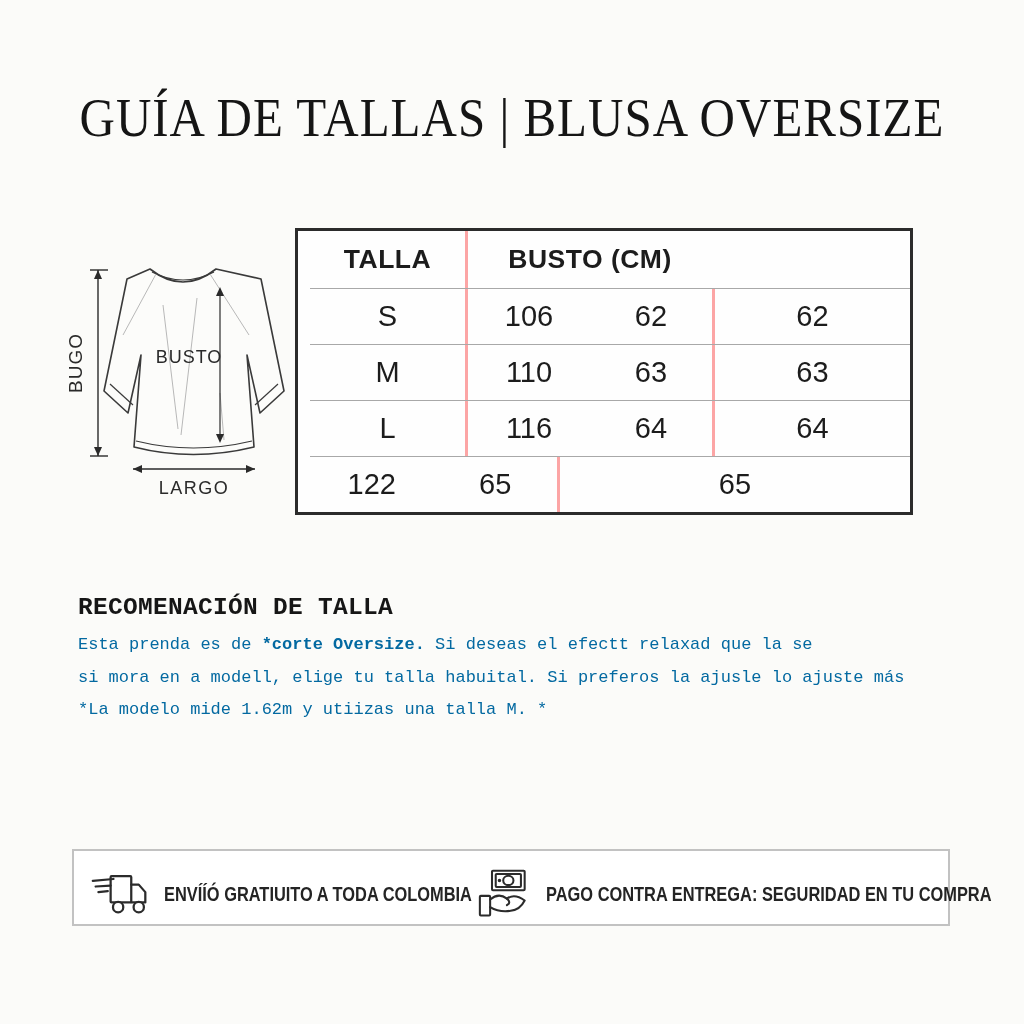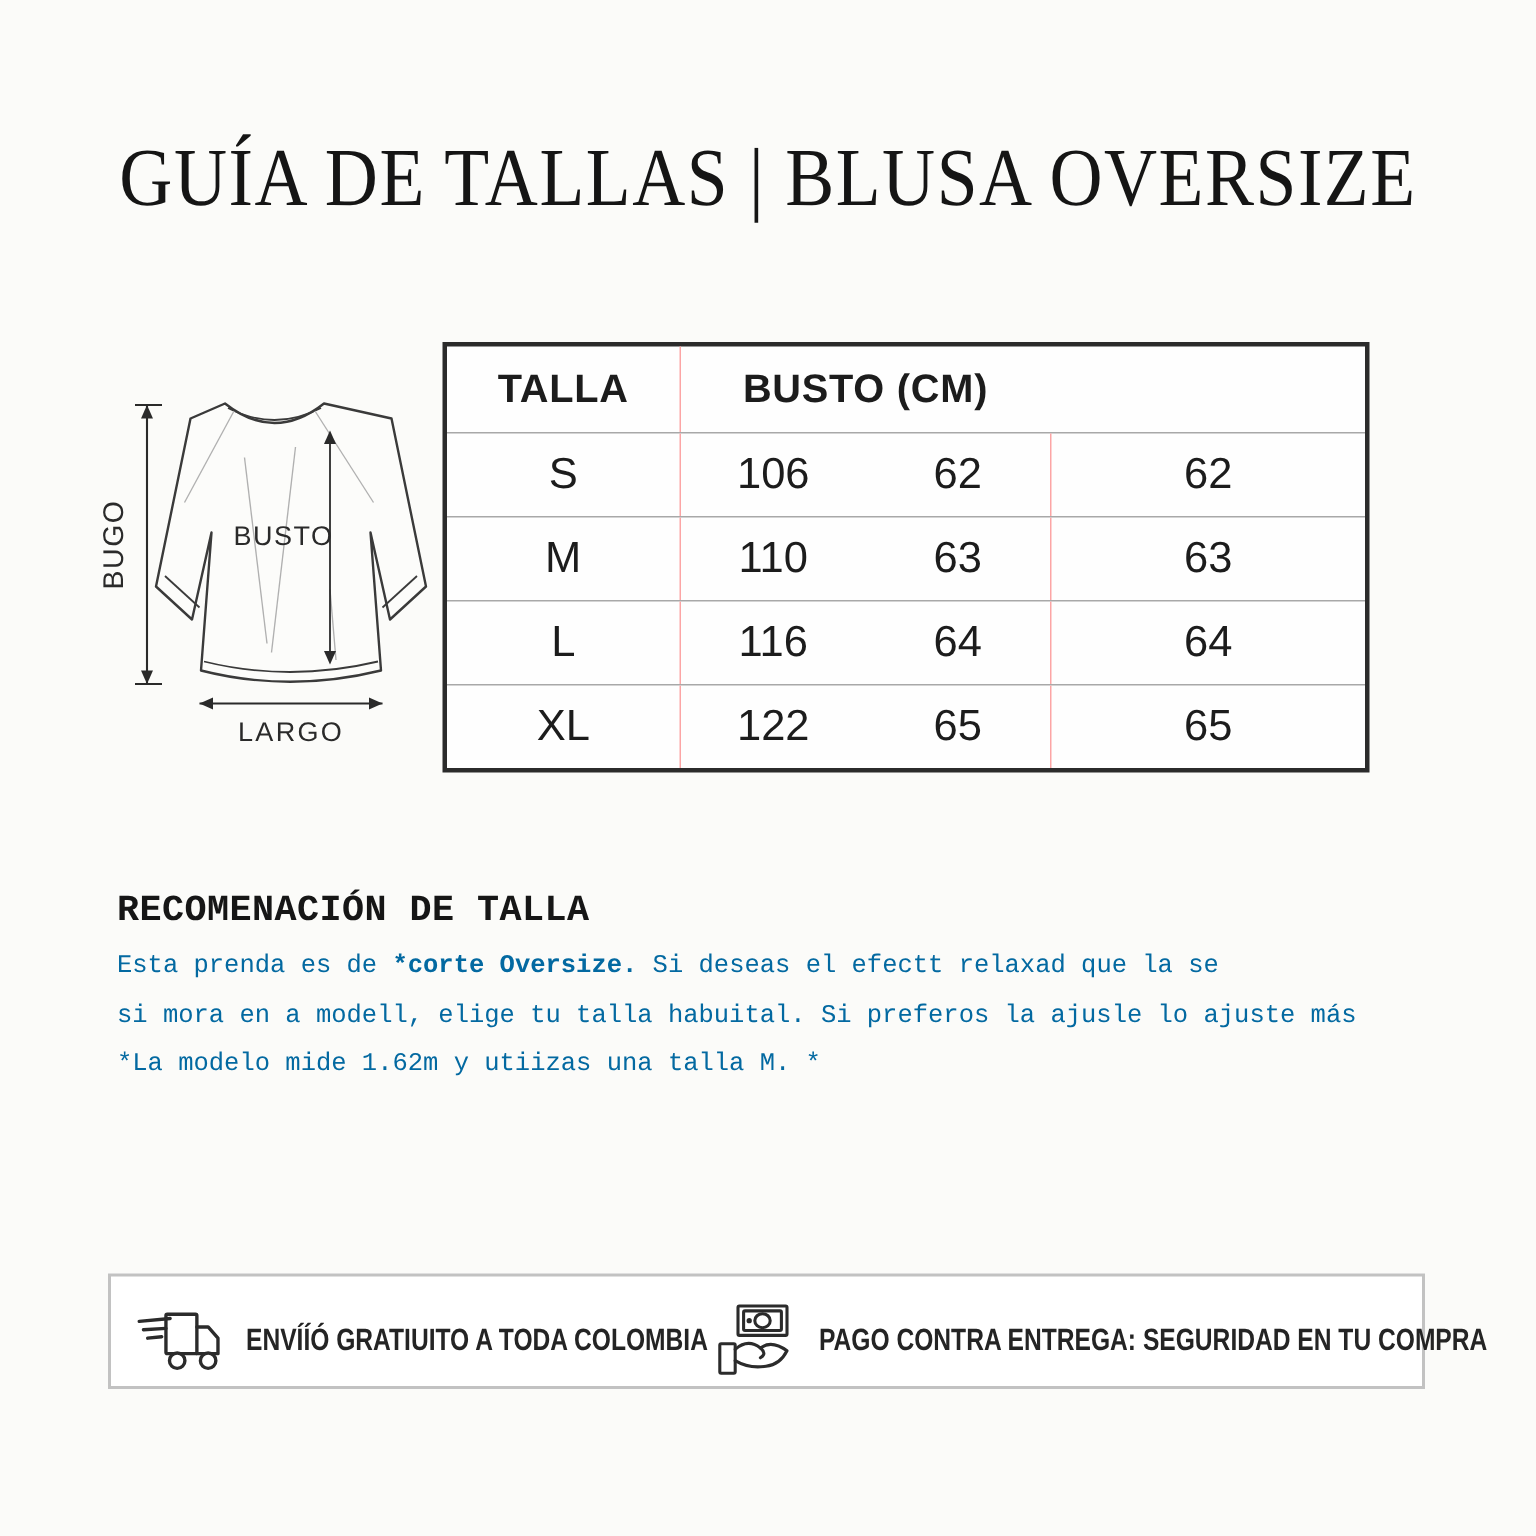--- a/index.html
+++ b/index.html
@@ -22,27 +22,27 @@
     transform:scaleY(1.12); transform-origin:center top;
     white-space:nowrap;
   }
 
   
   .diagram { position:absolute; left:68px; top:243px; }
 
   
   .size-table {
     position:absolute; left:295px; top:228px; width:618px;
-    border:3px solid #2b2b2b; background:#fefefe;
+    border:3px solid #2b2b2b; background:#fefefe;padding-left:12px;
   }
   .tr { display:flex; height:56px; border-top:1px solid #a8a8a8; }
   .tr.th { border-top:none; height:57px; }
   .td {
     display:flex; align-items:center; justify-content:center;
-    font-size:29px; color:#1c1c1c; border-left:1px solid #fca5a5;
+    font-size:29px; color:#1c1c1c; border-left:3px solid #fca5a5;
   }
   .td:first-child { border-left:none; }
   .c1 { width:155px; } .c2 { width:247px; } .c3 { flex:1; }
   .th .td { font-weight:bold; font-size:26.5px; letter-spacing:0.5px; }
   .dual span { flex:1; text-align:center; }
 
   
   .reco { position:absolute; left:78px; top:594px; width:880px;font-family:Liberation Mono, monospace; }
   .reco-heading { font-size:24.5px; font-weight:bold; letter-spacing:0.3px; margin-bottom:8px; color:#161616; }
   .reco-line { font-size:17px; line-height:32.5px; color:#0369a1; white-space:nowrap; }
@@ -143,21 +143,20 @@
   </div>
   <div class="tr">
     <div class="td c1">L</div>
     <div class="td c2 dual">
       <span>116</span>
       <span>64</span>
     </div>
     <div class="td c3">64</div>
   </div>
   <div class="tr">
-    <div class="td c1">XL</div>
     <div class="td c2 dual">
       <span>122</span>
       <span>65</span>
     </div>
     <div class="td c3">65</div>
   </div>
 </div>
 
 <div class="reco">
   <div class="reco-heading">RECOMENACIÓN DE TALLA</div>

